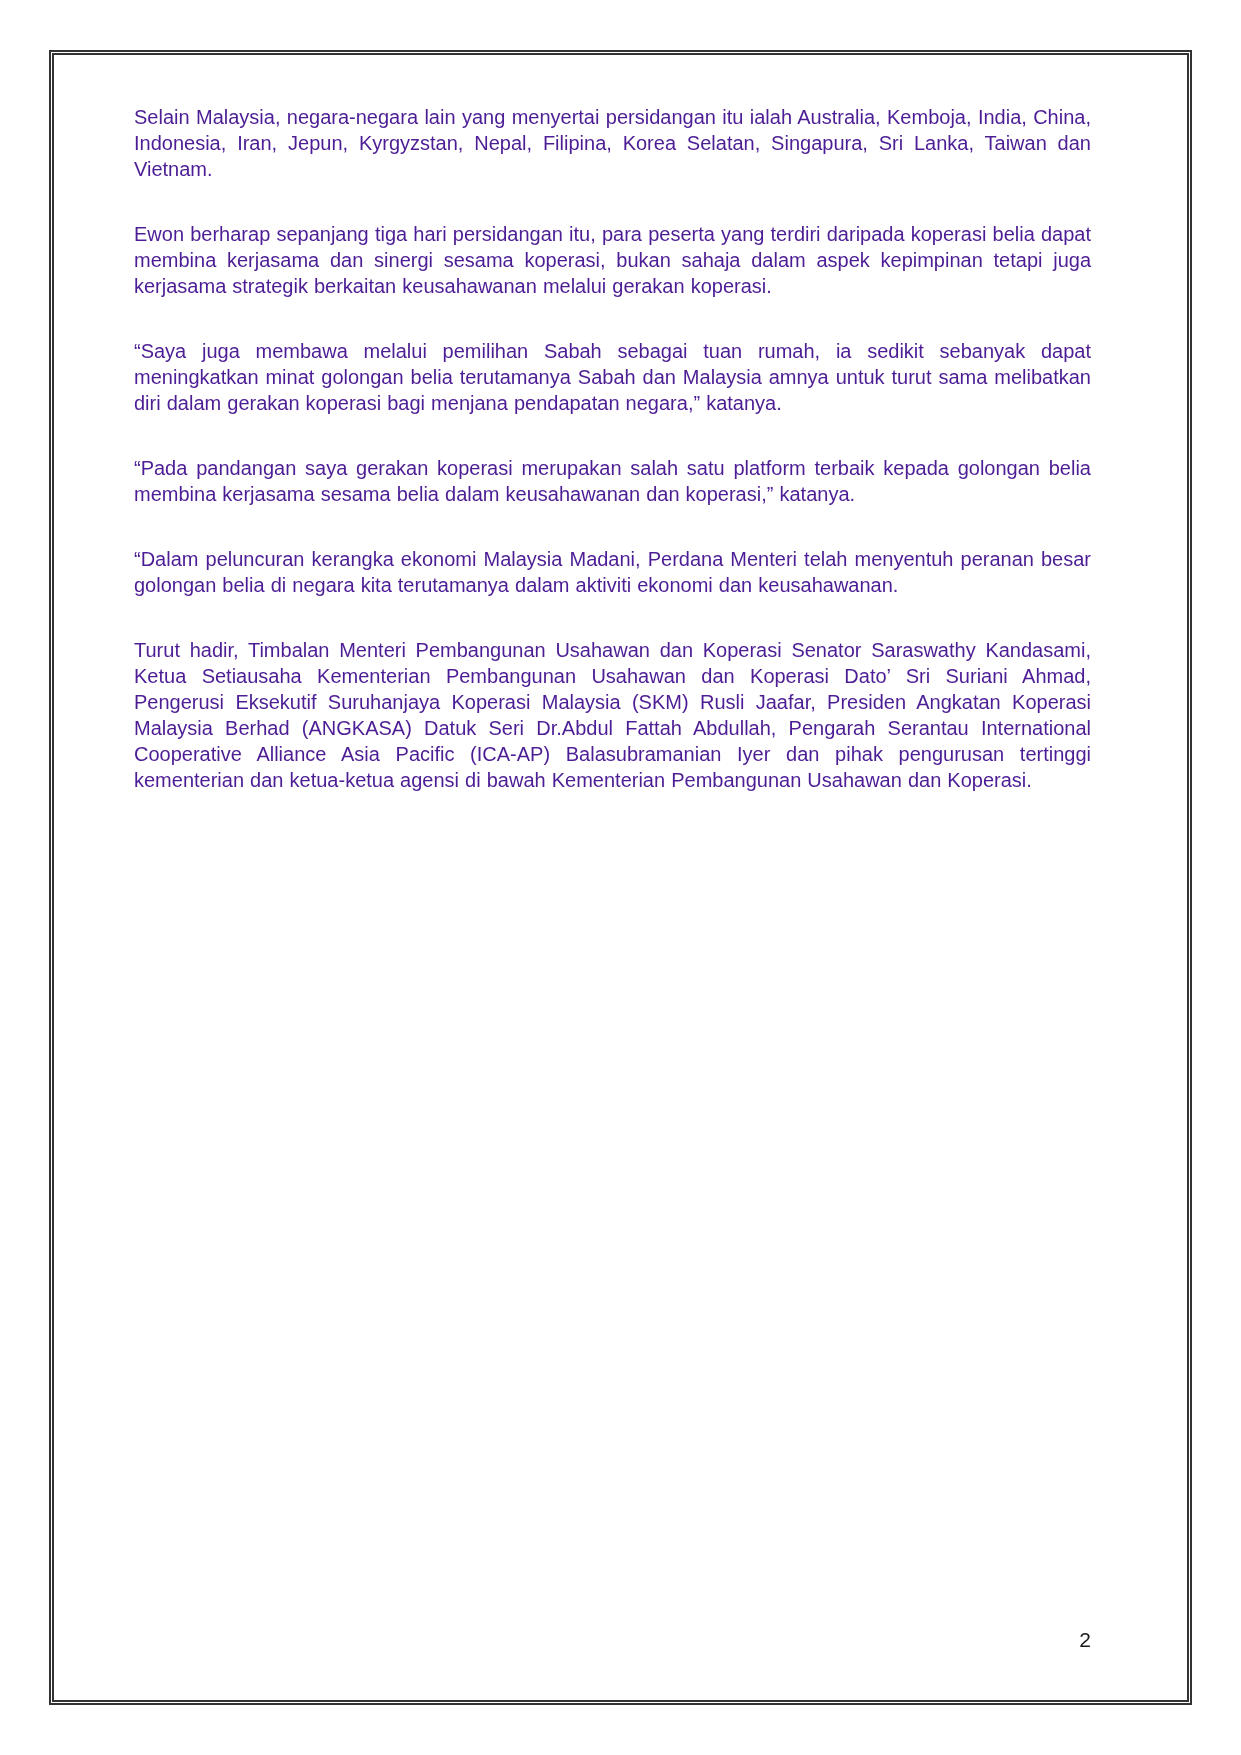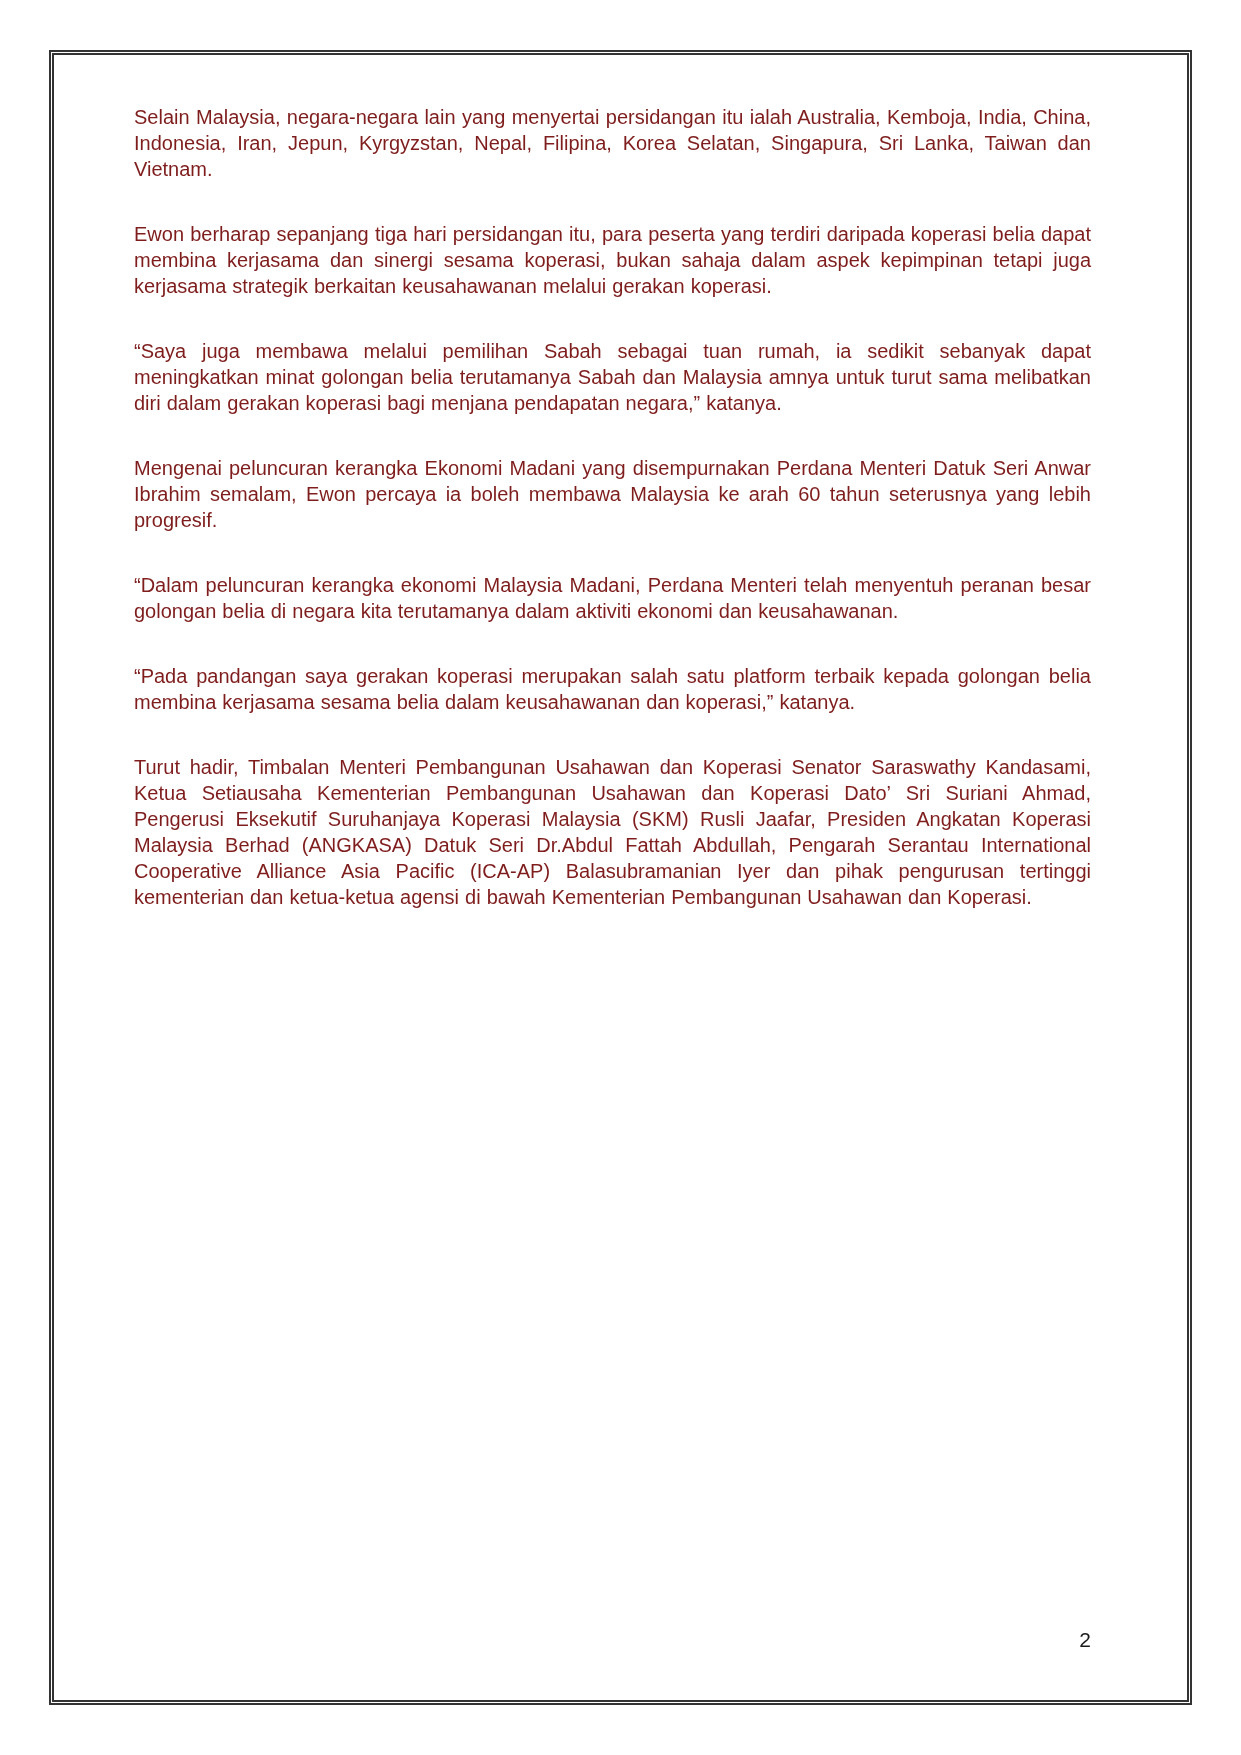--- a/index.html
+++ b/index.html
@@ -30,40 +30,39 @@
     top: 0;
     right: 0;
     bottom: 0;
     padding: 49px 96px 0 80px;
     box-sizing: border-box;
   }
   .page-content p {
     margin: 0 0 39px 0;
     font-size: 20px;
     line-height: 26px;
-    color: #7f1d1d;
+    color: #4c1d95;
     text-align: justify;
     word-spacing: 0.5px;
   }
   .page-number {
     position: absolute;
     right: 96px;
     bottom: 50px;
     font-size: 21px;
     line-height: 21px;
     color: #1a1a1a;
   }
 </style>
 </head>
 <body>
 
 <div class="page-frame">
   <div class="page-content">
     <p>Selain Malaysia, negara-negara lain yang menyertai persidangan itu ialah Australia, Kemboja, India, China, Indonesia, Iran, Jepun, Kyrgyzstan, Nepal, Filipina, Korea Selatan, Singapura, Sri Lanka, Taiwan dan Vietnam.</p>
     <p>Ewon berharap sepanjang tiga hari persidangan itu, para peserta yang terdiri daripada koperasi belia dapat membina kerjasama dan sinergi sesama koperasi, bukan sahaja dalam aspek kepimpinan tetapi juga kerjasama strategik berkaitan keusahawanan melalui gerakan koperasi.</p>
     <p>“Saya juga membawa melalui pemilihan Sabah sebagai tuan rumah, ia sedikit sebanyak dapat meningkatkan minat golongan belia terutamanya Sabah dan Malaysia amnya untuk turut sama melibatkan diri dalam gerakan koperasi bagi menjana pendapatan negara,” katanya.</p>
-    <p>Mengenai peluncuran kerangka Ekonomi Madani yang disempurnakan Perdana Menteri Datuk Seri Anwar Ibrahim semalam, Ewon percaya ia boleh membawa Malaysia ke arah 60 tahun seterusnya yang lebih progresif.</p>
+    <p>“Pada pandangan saya gerakan koperasi merupakan salah satu platform terbaik kepada golongan belia membina kerjasama sesama belia dalam keusahawanan dan koperasi,” katanya.</p>
     <p>“Dalam peluncuran kerangka ekonomi Malaysia Madani, Perdana Menteri telah menyentuh peranan besar golongan belia di negara kita terutamanya dalam aktiviti ekonomi dan keusahawanan.</p>
-    <p>“Pada pandangan saya gerakan koperasi merupakan salah satu platform terbaik kepada golongan belia membina kerjasama sesama belia dalam keusahawanan dan koperasi,” katanya.</p>
     <p>Turut hadir, Timbalan Menteri Pembangunan Usahawan dan Koperasi Senator Saraswathy Kandasami, Ketua Setiausaha Kementerian Pembangunan Usahawan dan Koperasi Dato’ Sri Suriani Ahmad, Pengerusi Eksekutif Suruhanjaya Koperasi Malaysia (SKM) Rusli Jaafar, Presiden Angkatan Koperasi Malaysia Berhad (ANGKASA) Datuk Seri Dr.Abdul Fattah Abdullah, Pengarah Serantau International Cooperative Alliance Asia Pacific (ICA-AP) Balasubramanian Iyer dan pihak pengurusan tertinggi kementerian dan ketua-ketua agensi di bawah Kementerian Pembangunan Usahawan dan Koperasi.</p>
     <div class="page-number">2</div>
   </div>
 </div>
 
 </body></html>

